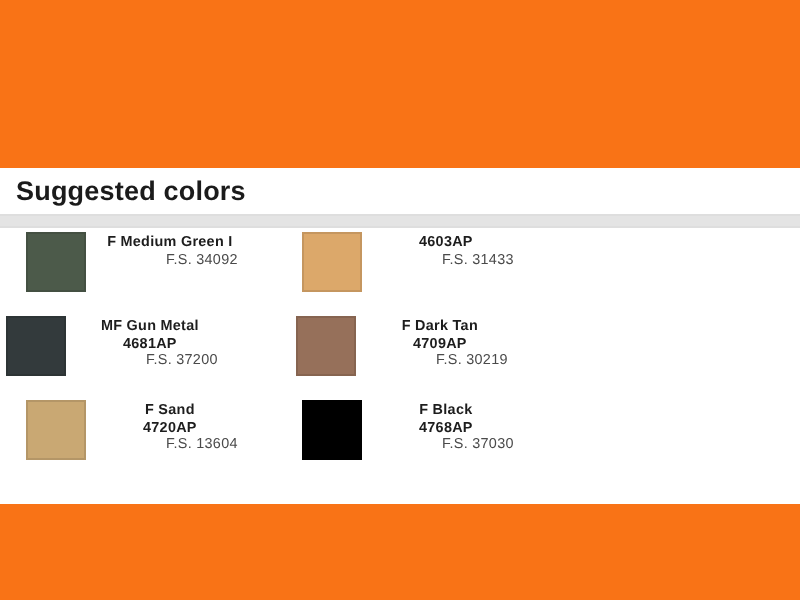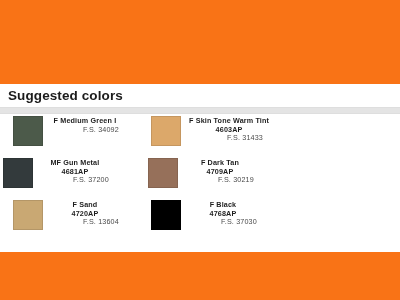--- a/index.html
+++ b/index.html
@@ -134,21 +134,20 @@
       <div class="cell c1">
         <div class="swatch" style="background: rgb(76, 90, 74);"></div>
         <div class="info">
           <div class="p-name">F Medium Green I</div>
           <div class="p-fs">F.S. 34092</div>
         </div>
       </div>
       <div class="cell c2">
         <div class="swatch" style="background: rgb(220, 168, 106);"></div>
         <div class="info">
-          <div class="p-name">F Skin Tone Warm Tint</div>
           <div class="p-code">4603AP</div>
           <div class="p-fs">F.S. 31433</div>
         </div>
       </div>
     </div>
 
     <div class="row">
       <div class="cell c2">
         <div class="swatch" style="background: rgb(51, 58, 60);"></div>
         <div class="info">

